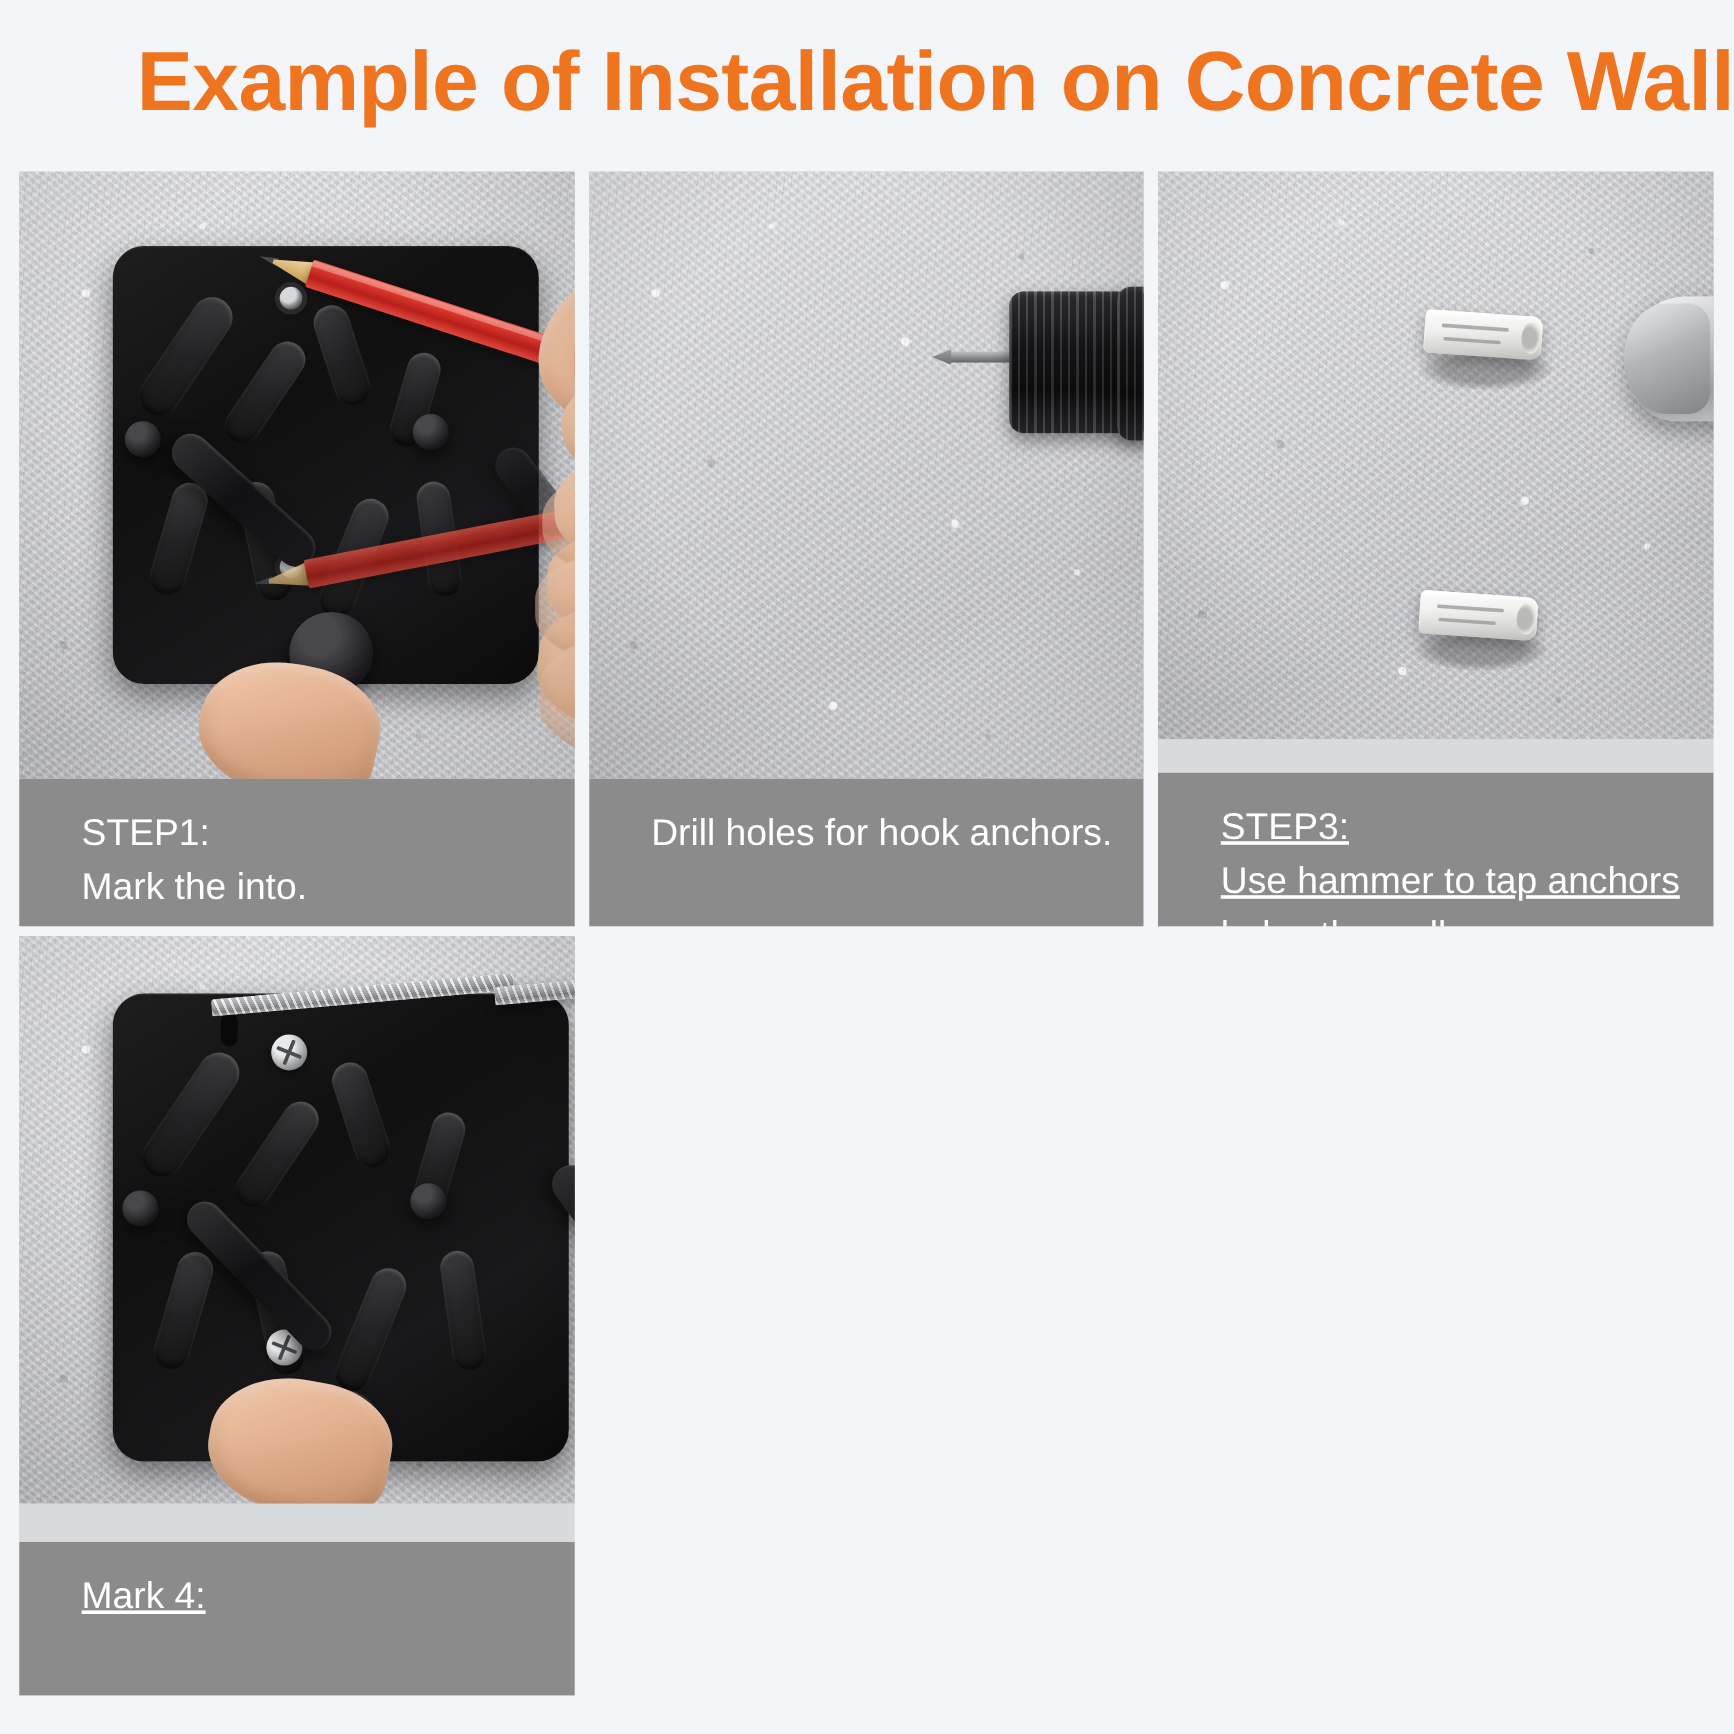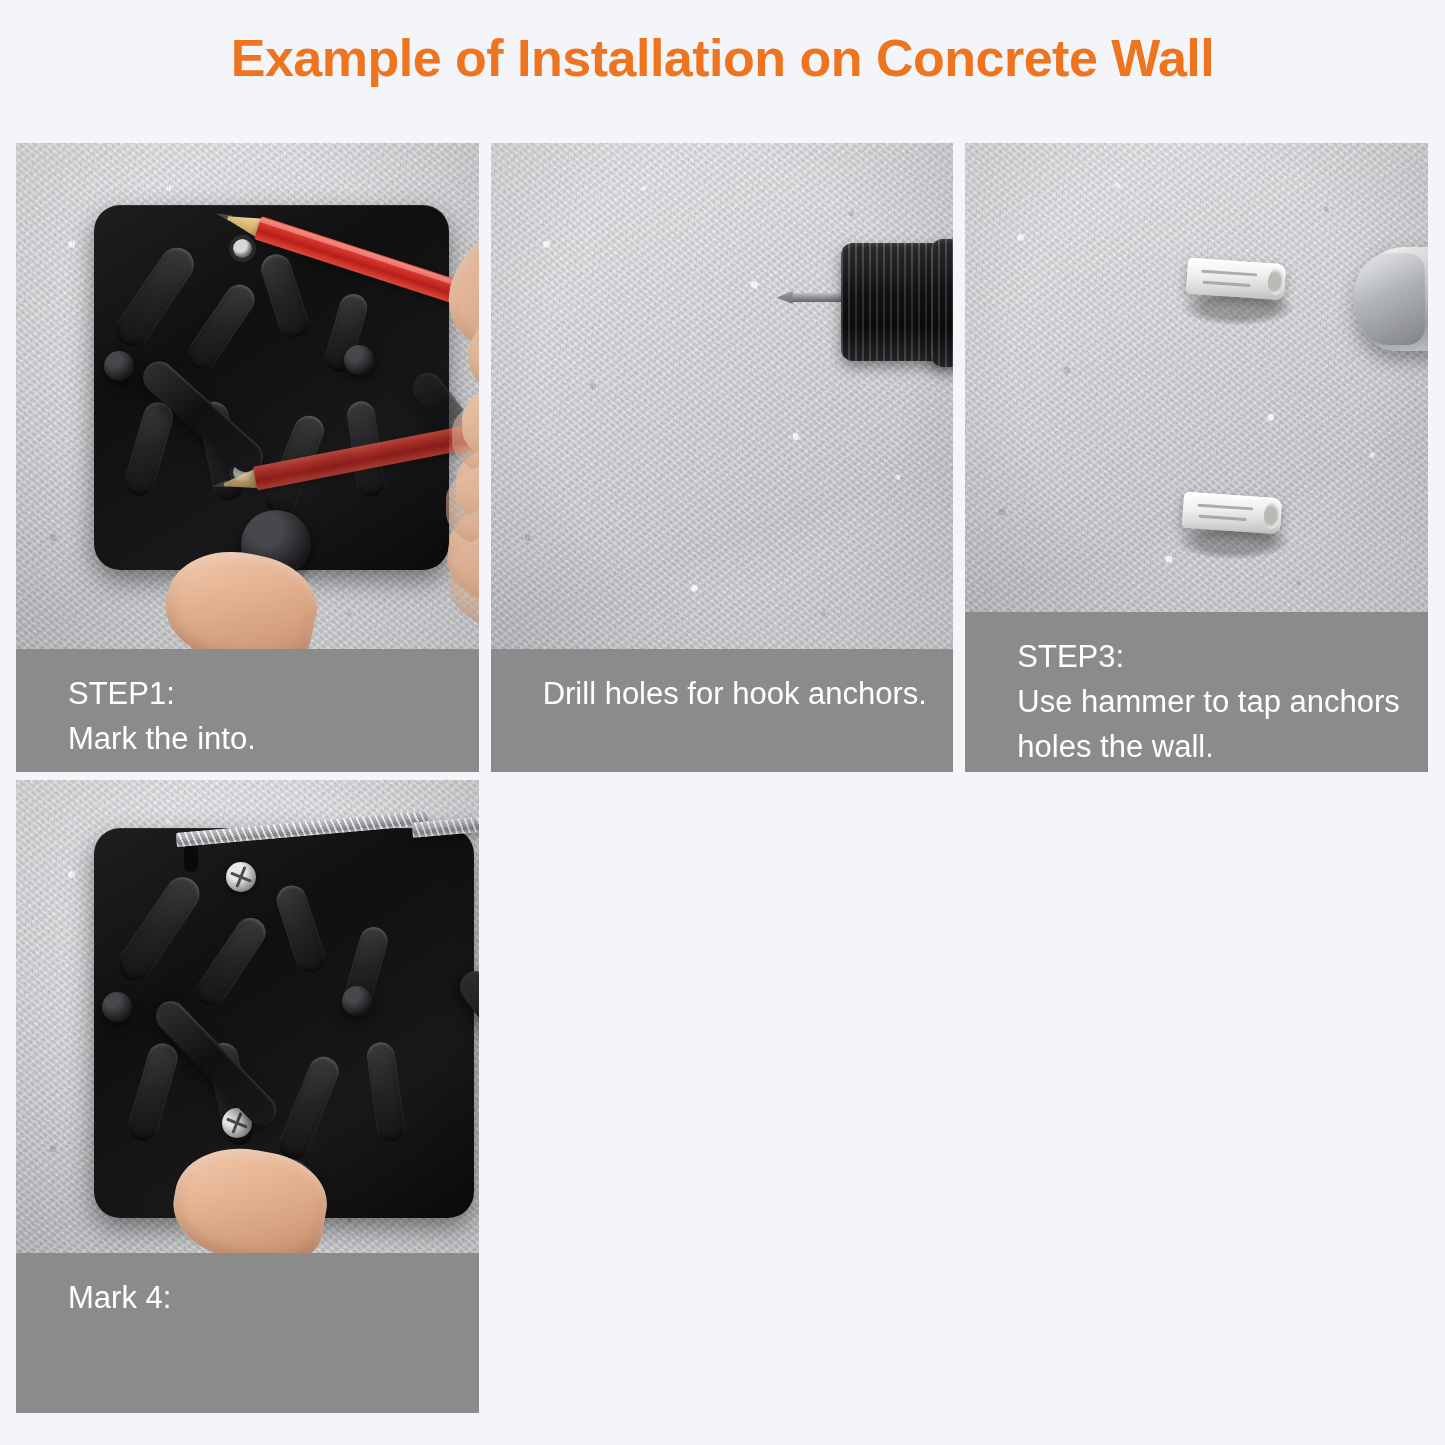--- a/index.html
+++ b/index.html
@@ -7,22 +7,22 @@
     width:1445px;height:1445px;
     background:#f4f5f8;
     font-family:"Liberation Sans", sans-serif;
     overflow:hidden;
   }
   .page{position:relative;width:1445px;height:1445px;}
 
   
   .title{
     position:absolute;left:0;top:28px;width:1445px;
-    text-align:center;
-    font-size:52px;
+    text-align:right;
+    font-size:70px;
     font-weight:bold;
     letter-spacing:-0.5px;
     color:#ef7420;
     font-family:"Liberation Sans", sans-serif;
     white-space:nowrap;
   }
 
   
   .grid{
     position:absolute;left:16px;top:143px;
@@ -40,21 +40,21 @@
   .caption{
     position:absolute;left:0;right:0;bottom:0;
     background:#8b8b8b;
     color:#ffffff;
     font-size:31px;
     line-height:45px;
     padding:22px 0 20px 52px;
     box-sizing:border-box;
   }
   .r1 .caption{height:123px;}
-  .r2 .caption{height:160px;}
+  .r2 .caption{height:128px;text-decoration:underline;}
   .caption .ln{display:block;white-space:nowrap;}
   .caption .body{white-space:normal;max-width:600px;}
 
   
   .wall{
     position:absolute;inset:0;
     background-color:#c9cacd;
     background-image:
       radial-gradient(circle at 12% 20%, rgba(255,255,255,.85) 0 3px, transparent 4px),
       radial-gradient(circle at 33% 9%, rgba(255,255,255,.7) 0 2px, transparent 3px),

